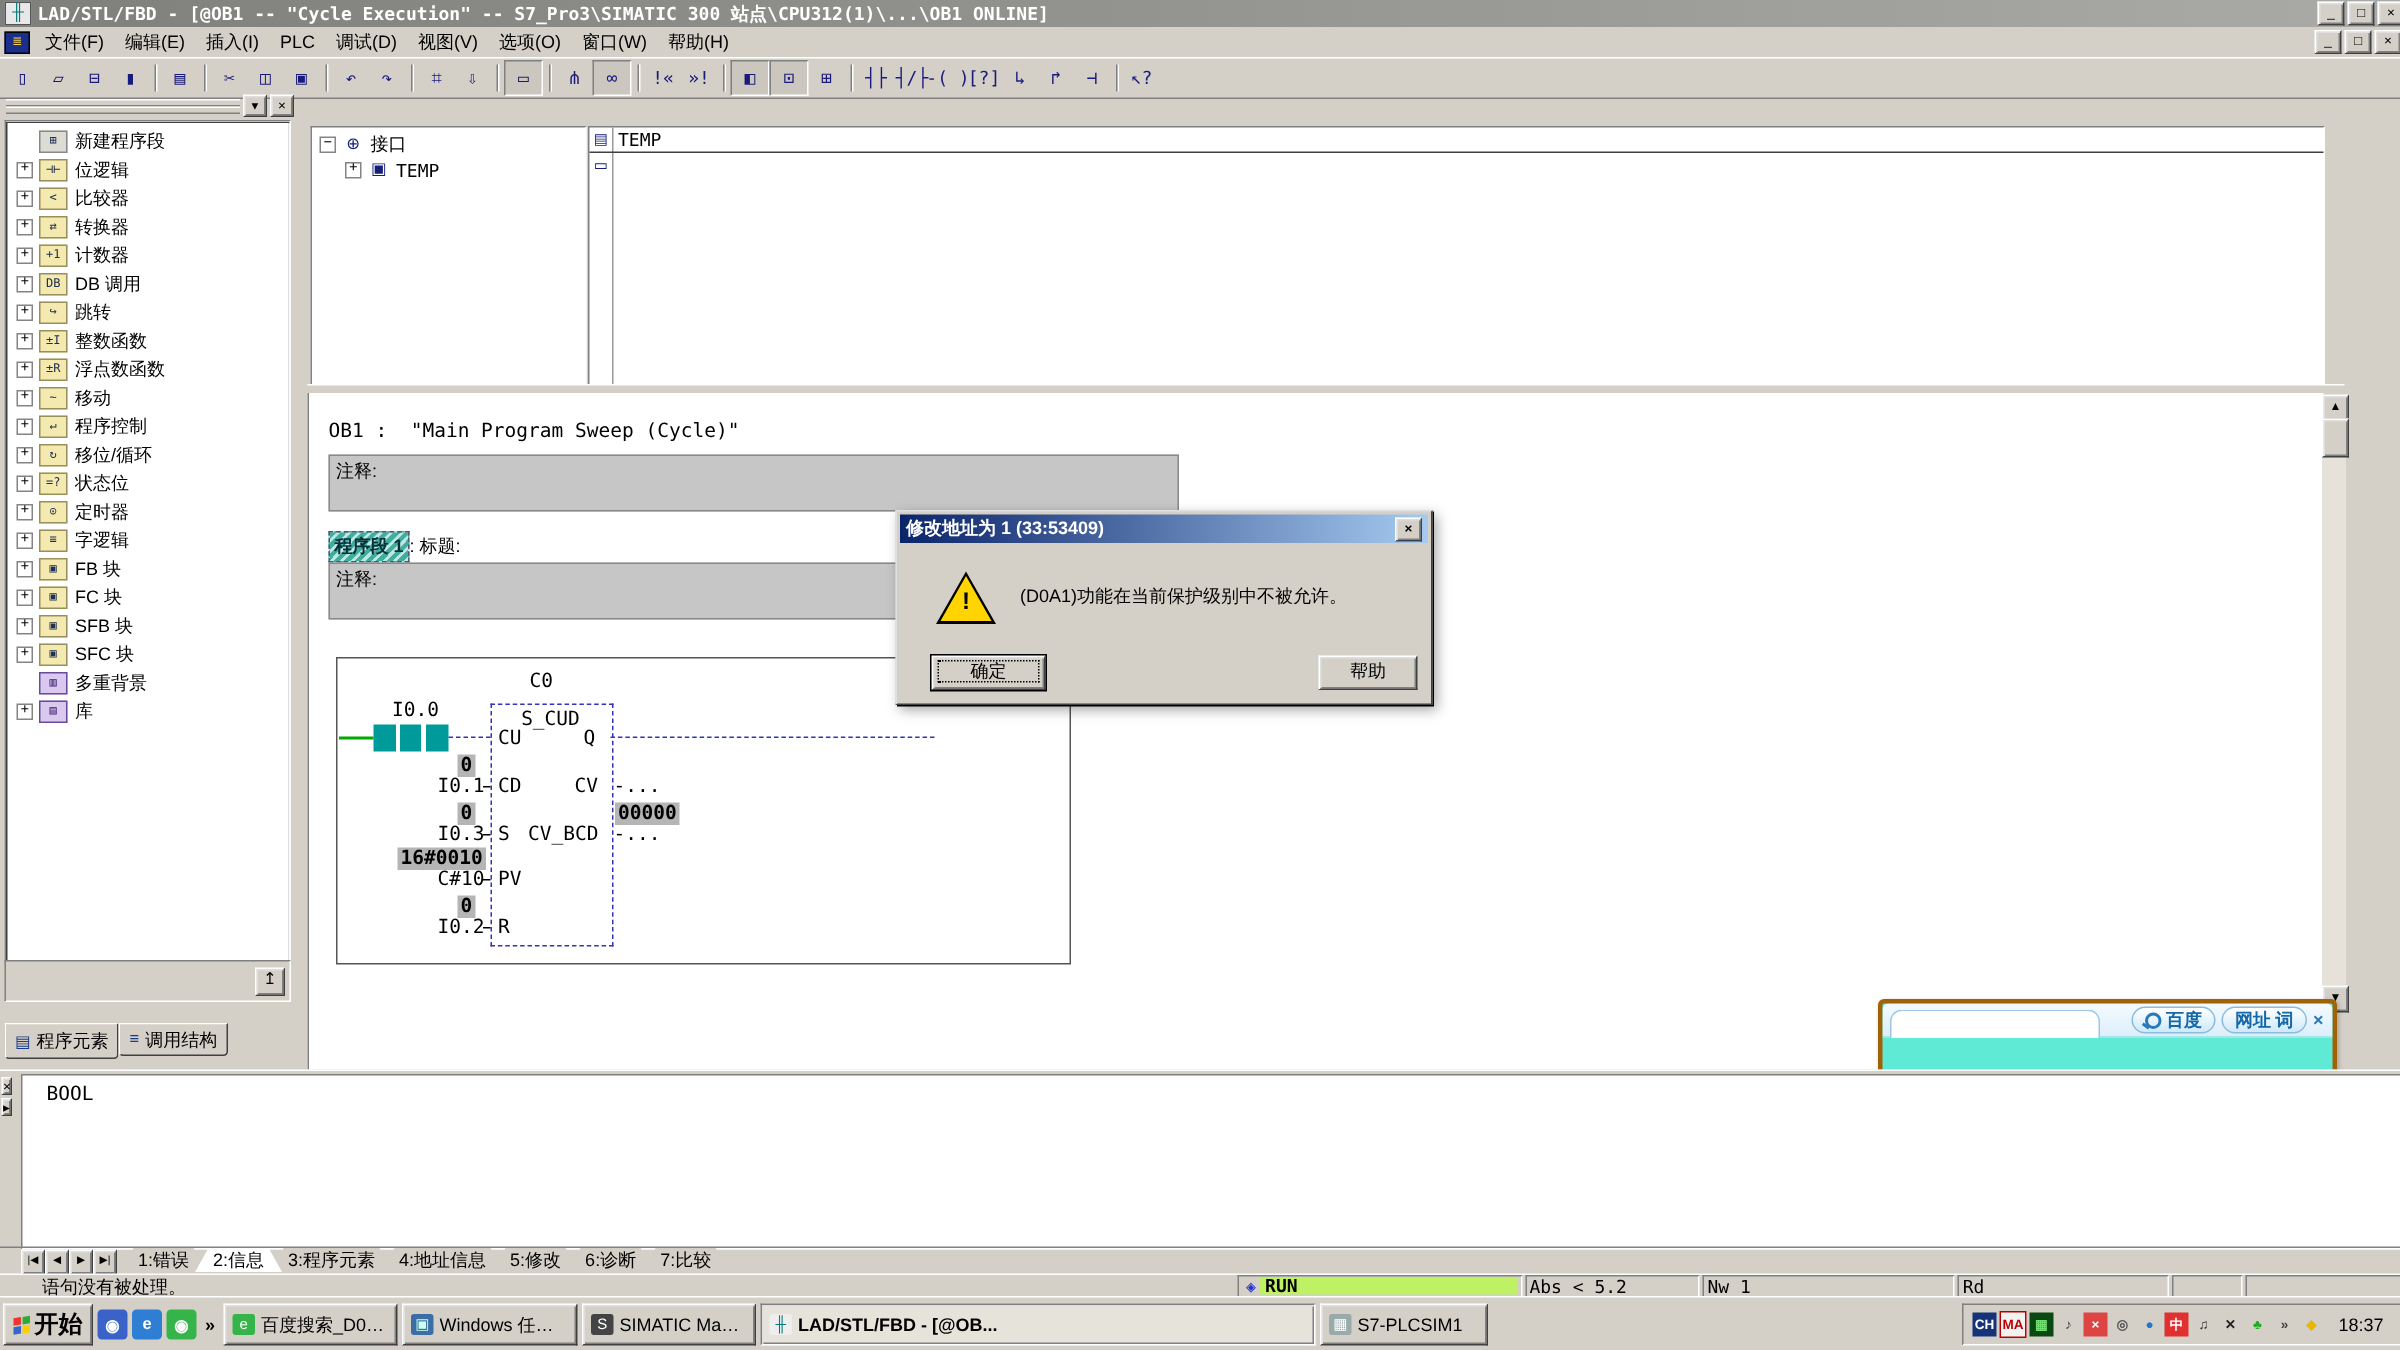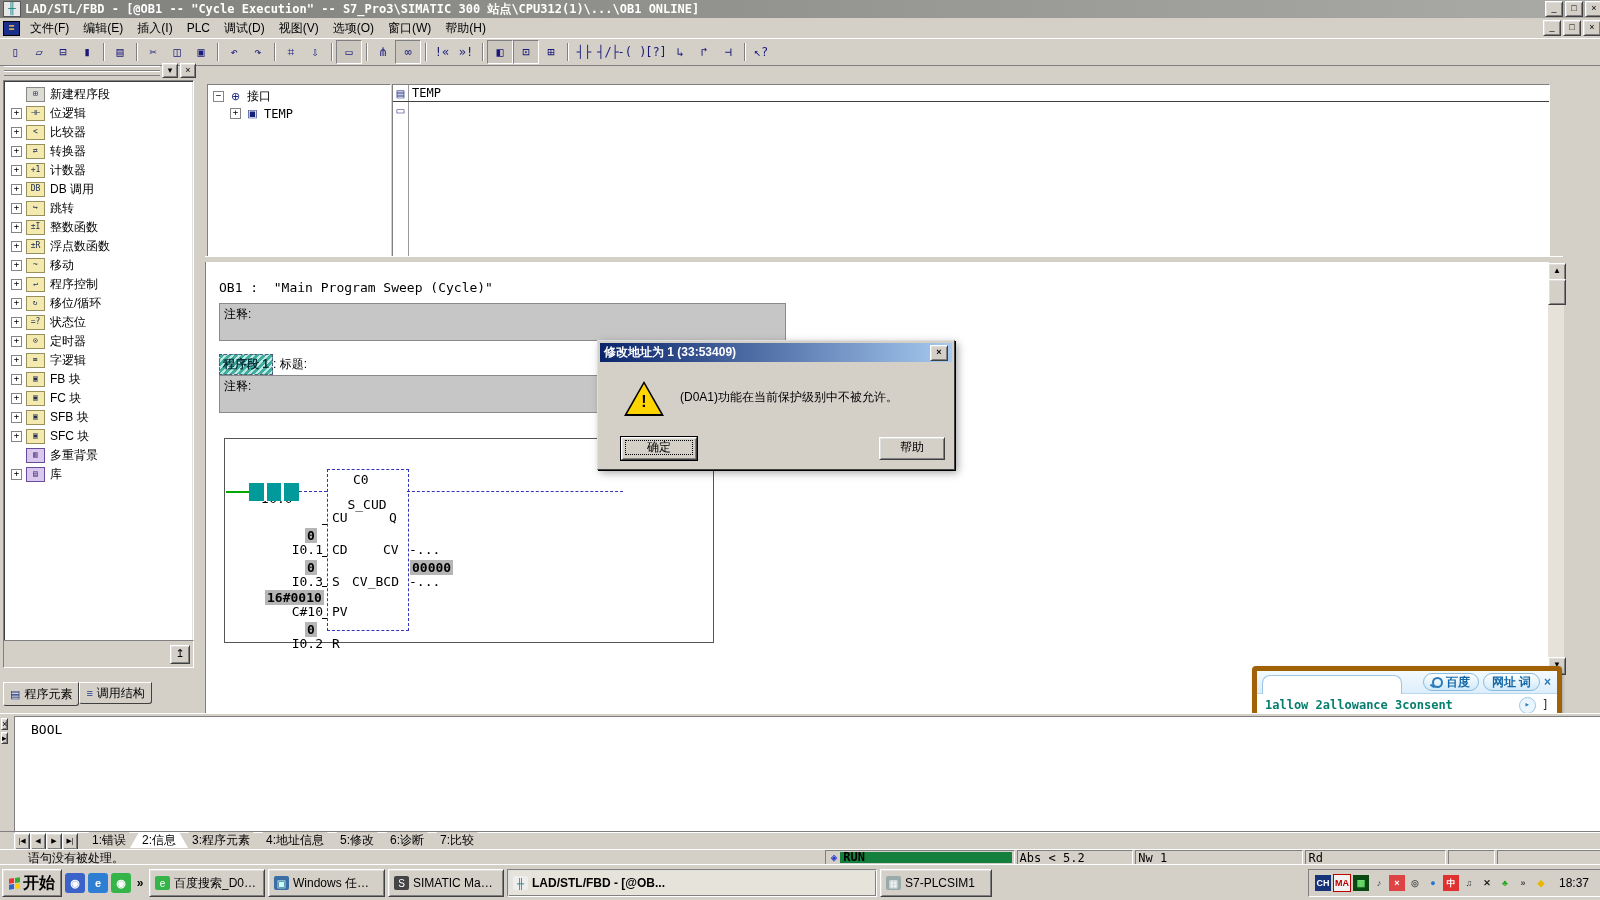--- a/index.html
+++ b/index.html
@@ -80,21 +80,21 @@
           border-left:1px solid #808080;font-family:"DejaVu Sans Mono",monospace;font-size:13px;}
   .ed-title{position:absolute;left:13px;top:18px;white-space:pre;}
   .cbox{position:absolute;left:13px;width:557px;height:32px;background:#c6c6c6;border:1px solid #8a8a8a;padding:2px 4px;
         font-family:"Liberation Sans",sans-serif;font-size:12px;}
   #cbox1{top:41px;}
   #cbox2{top:113px;}
   .netline{position:absolute;left:13px;top:92px;font-family:"Liberation Sans",sans-serif;font-size:12px;display:flex;align-items:center;}
   .netsel{font-weight:bold;color:#06303a;padding:1px 3px;border:1px dashed #557;
           background:repeating-linear-gradient(135deg,#3fae9e 0 3px,#bfe8e2 3px 5px);}
   #netbox{position:absolute;left:18px;top:176px;width:488px;height:203px;border:1px solid #555;}
-  #netbox span{position:absolute;white-space:pre;margin-top:25px;}
+  #netbox span{position:absolute;white-space:pre;}
   .status{background:#b5b5b5;font-weight:bold;padding:0 2px;}
   #lad-box{position:absolute;left:102px;top:30px;width:80px;height:160px;border:1px dashed #3333bb;}
   #lad-greenline{position:absolute;left:1px;top:52px;width:23px;height:2px;background:#00a800;}
   #lad-contact{position:absolute;left:24px;top:44px;width:50px;height:18px;
     background:linear-gradient(90deg,#009a9a 0 30%,#fff 30% 36%,#009a9a 36% 64%,#fff 64% 70%,#009a9a 70% 100%);}
   #lad-dash1{position:absolute;left:74px;top:52px;width:28px;border-top:1px dashed #3333bb;}
   #lad-qline{position:absolute;left:182px;top:52px;width:216px;border-top:1px dashed #3333bb;}
   .tick{position:absolute;width:5px;border-top:1px solid #000;}
 
   
@@ -112,21 +112,21 @@
   #dlg-warn .t1{position:absolute;left:0;top:0;width:0;height:0;border-left:20px solid transparent;border-right:20px solid transparent;border-bottom:35px solid #000;}
   #dlg-warn .t2{position:absolute;left:3px;top:3px;width:0;height:0;border-left:17px solid transparent;border-right:17px solid transparent;border-bottom:30px solid #ffd400;}
   #dlg-warn .ex{position:absolute;left:0;top:12px;width:40px;text-align:center;font-weight:bold;font-size:16px;}
   #dlg-msg{position:absolute;left:82px;top:48px;width:250px;}
   .dbtn{position:absolute;height:21px;text-align:center;line-height:19px;}
   #dlg-ok{left:23px;top:96px;width:74px;outline:1px solid #000;box-shadow:inset 1px 1px 0 #dfdfdf,inset -1px -1px 0 #808080,inset 0 0 0 3px #d4d0c8;}
   #dlg-ok i{display:block;margin:2px 3px;border:1px dotted #000;font-style:normal;line-height:13px;}
   #dlg-help{left:281px;top:96px;width:64px;}
 
   
-  #ime{position:absolute;left:1252px;top:666px;width:300px;height:46px;background:#ffffff;border:5px solid #a16207;
+  #ime{position:absolute;left:1252px;top:666px;width:300px;height:46px;background:#5eead4;border:3px solid #a16207;
        border-radius:4px;box-shadow:1px 1px 3px rgba(0,0,0,.2);}
   #ime-tabs{height:22px;background:linear-gradient(#f4fafe,#dceefb);border-bottom:1px solid #b8d8ee;border-radius:4px 4px 0 0;
             display:flex;align-items:center;justify-content:flex-end;gap:4px;padding:0 6px;}
   #ime-comp{position:absolute;left:5px;top:4px;width:138px;height:18px;border:1px solid #9cc6e4;border-bottom:none;border-radius:8px 8px 0 0;background:#fff;}
   .pill{background:linear-gradient(#feffff,#cfe9fa);border:1px solid #8bbcdc;border-radius:9px;height:16px;
         padding:0 8px;display:flex;align-items:center;gap:3px;color:#1569a8;font-weight:bold;white-space:nowrap;z-index:1;}
   .mag{width:7px;height:7px;border:2px solid #2a7ab8;border-radius:50%;position:relative;}
   .mag::after{content:"";position:absolute;left:-4px;top:6px;width:5px;height:2px;background:#2a7ab8;transform:rotate(35deg);}
   #ime-close{color:#2a7ab8;font-weight:bold;z-index:1;}
   #ime-cand{height:22px;display:flex;align-items:center;padding:0 8px;font-family:"DejaVu Sans Mono",monospace;
@@ -152,21 +152,21 @@
         clip-path:polygon(9px 0,calc(100% - 9px) 0,100% 100%,0 100%);margin:0 -4px;}
   .btab.active{background:#fff;font-weight:normal;z-index:2;}
 
   
   #statusbar{position:absolute;left:0;top:849px;width:1600px;height:15px;border-top:1px solid #fff;display:flex;align-items:flex-start;padding-left:24px;}
   #sb-msg{padding-left:4px;width:806px;white-space:nowrap;overflow:hidden;}
   .sbf{height:13px;border:1px solid;border-color:#808080 #fff #fff #808080;margin-right:2px;display:flex;align-items:center;
        padding:0 2px;font-family:"DejaVu Sans Mono",monospace;font-size:12px;white-space:nowrap;overflow:hidden;}
   #sb-run{width:186px;}
   #sb-run .dmnd{color:#2233cc;font-size:11px;margin:0 3px;flex:none;}
-  #sb-run .bar{flex:1;height:11px;background:#15803d;font-weight:bold;padding-left:3px;line-height:11px;}
+  #sb-run .bar{flex:1;height:11px;background:#bef264;font-weight:bold;padding-left:3px;line-height:11px;}
   #sb-abs{width:112px;}#sb-nw{width:164px;}#sb-rd{width:136px;}#sb-x1{width:42px;}#sb-x2{width:120px;}
 
   
   #taskbar{position:absolute;left:0;top:864px;width:1600px;height:36px;border-top:1px solid #fff;background:#d4d0c8;
            display:flex;align-items:center;padding:0 2px;gap:3px;}
   #startbtn{height:26px;padding:0 6px;display:flex;align-items:center;gap:3px;font-weight:bold;font-size:16px;flex:none;}
   .flag{display:grid;grid-template-columns:5px 5px;grid-template-rows:5px 5px;gap:1px;transform:skewY(-8deg);}
   .flag i{display:block;}
   .ql{width:20px;height:20px;display:flex;align-items:center;justify-content:center;border-radius:3px;
       color:#fff;font-weight:bold;font-size:11px;flex:none;}
@@ -628,25 +628,20 @@
       <span class="pill">
         <span class="mag"></span>
         <span>百度</span>
       </span>
       <span class="pill">
         <span>网址</span>
         <span>词</span>
       </span>
       <span id="ime-close">×</span>
     </div>
-    <div id="ime-cand">
-      <span>1allow 2allowance 3consent</span>
-      <span id="ime-page">▸</span>
-      <span id="ime-bracket">]</span>
-    </div>
   </div>
 
   <div id="outsep"></div>
   <div id="outpanel">
     <div id="out-strip">
       <span class="winbtn raised">×</span>
       <span class="winbtn raised">▸</span>
     </div>
     <div id="out-white">
       <span id="out-text">BOOL</span>

